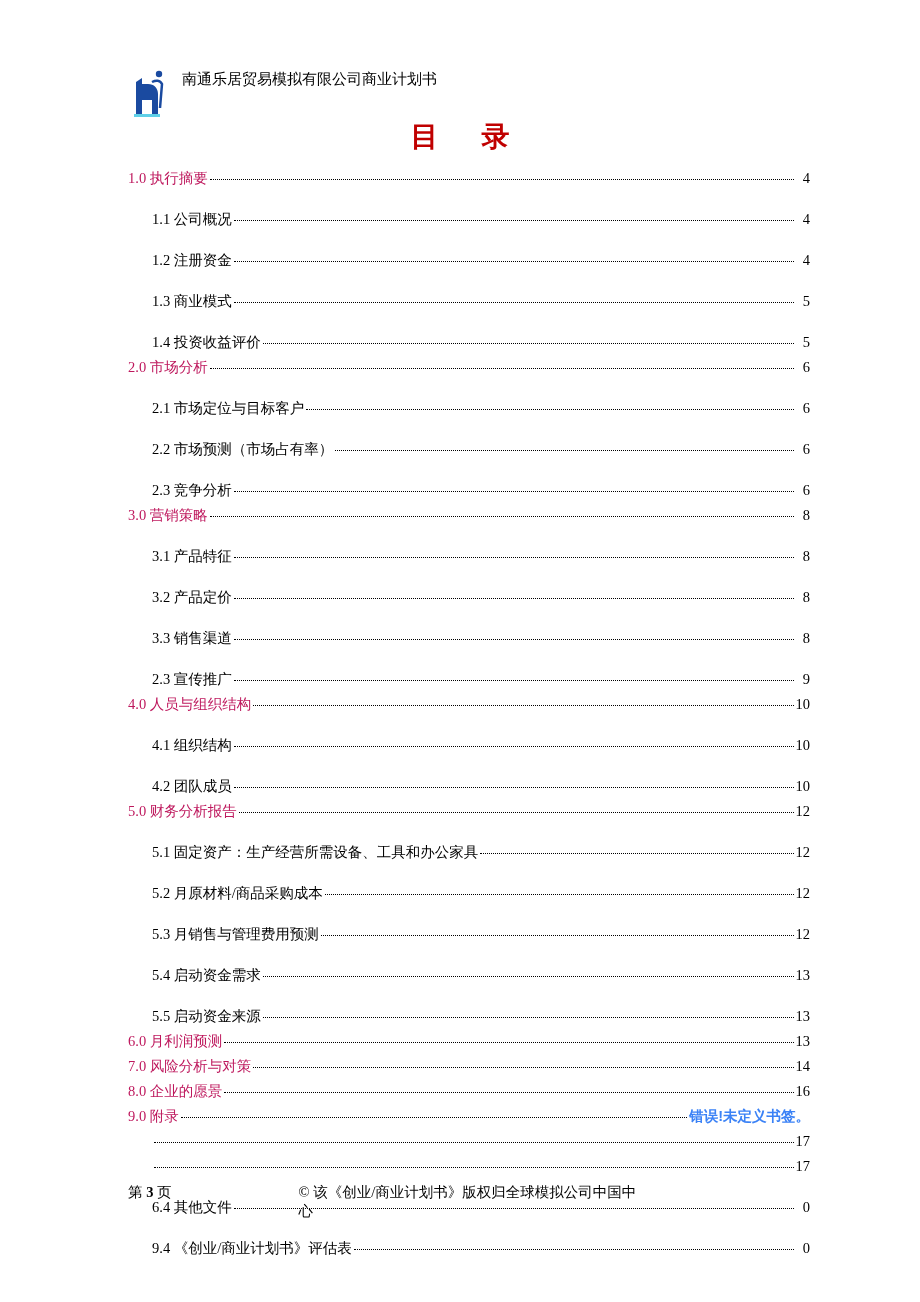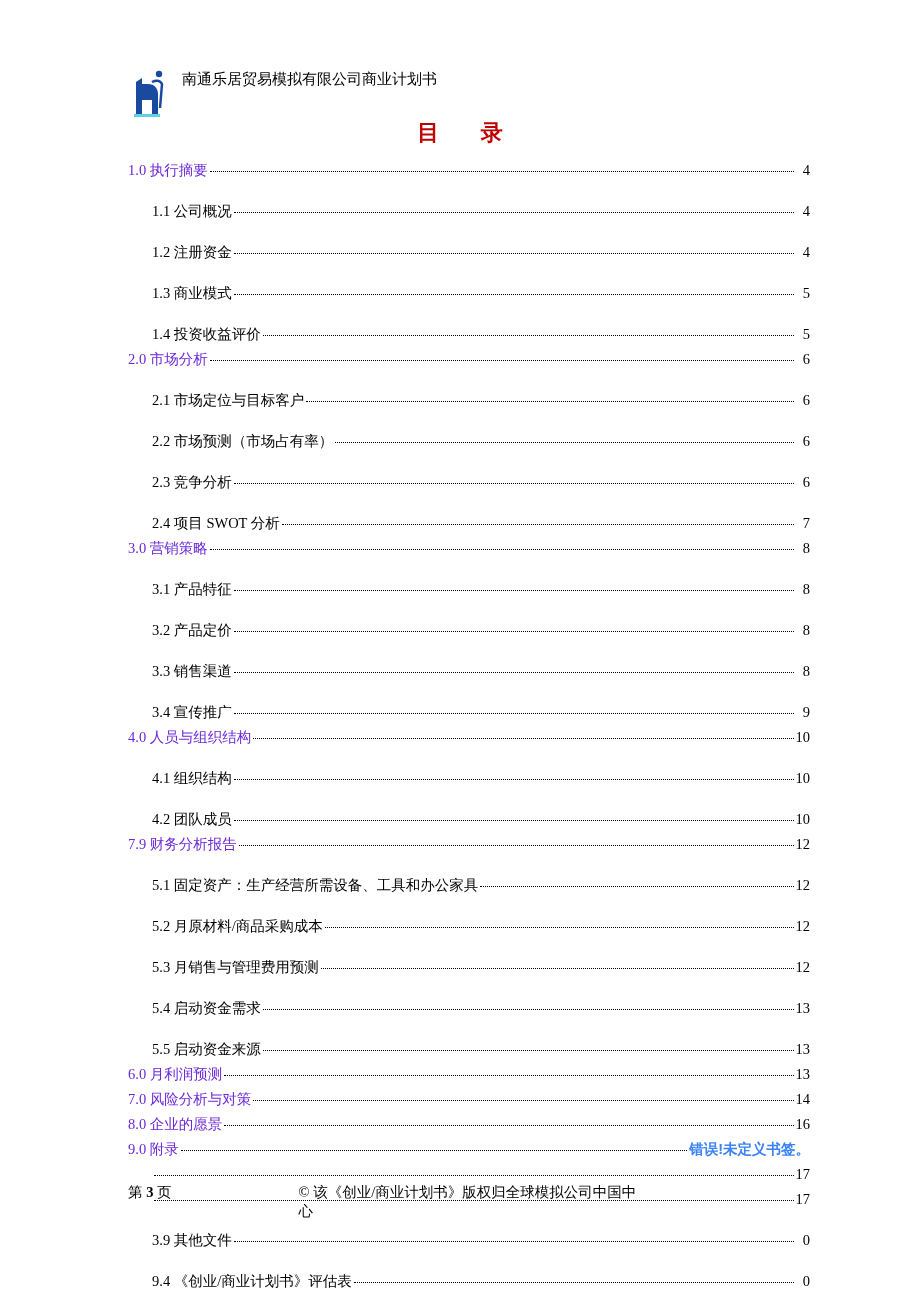--- a/index.html
+++ b/index.html
@@ -27,36 +27,36 @@
       height: 48px;
       position: relative;
     }
     .logo svg { width: 100%; height: 100%; }
     .header-title {
       font-size: 15px;
       padding-bottom: 2px;
     }
     .toc-title {
       text-align: center;
-      font-size: 22px;
+      font-size: 28px;
       color: #c00000;
       font-weight: bold;
       letter-spacing: 18px;
       margin-bottom: 10px;
       font-family: "SimSun", serif;
     }
     .toc { }
     .toc-row {
       display: flex;
       align-items: baseline;
       line-height: 25px;
       font-size: 14.5px;
       white-space: nowrap;
     }
-    .toc-row.level-1 .label { color: #6d28d9; }
+    .toc-row.level-1 .label { color: #be185d; }
     .toc-row.level-2 { padding-left: 24px; }
     .toc-row.level-2 .label { color: #000; margin-top: 16px; }
     .label { flex-shrink: 0; }
     .leader {
       flex: 1;
       overflow: hidden;
       border-bottom: 1.5px dotted #000;
       margin: 0 2px 4px 2px;
       position: relative;
       top: -3px;
@@ -145,25 +145,20 @@
       <div class="toc-row level-2">
         <span class="label">2.2 市场预测（市场占有率）</span>
         <span class="leader"></span>
         <span class="pg">6</span>
       </div>
       <div class="toc-row level-2">
         <span class="label">2.3 竞争分析</span>
         <span class="leader"></span>
         <span class="pg">6</span>
       </div>
-      <div class="toc-row level-2">
-        <span class="label">2.4 项目 SWOT 分析</span>
-        <span class="leader"></span>
-        <span class="pg">7</span>
-      </div>
       <div class="toc-row level-1">
         <span class="label">3.0  营销策略</span>
         <span class="leader"></span>
         <span class="pg">8</span>
       </div>
       <div class="toc-row level-2">
         <span class="label">3.1 产品特征</span>
         <span class="leader"></span>
         <span class="pg">8</span>
       </div>
@@ -171,41 +166,41 @@
         <span class="label">3.2 产品定价</span>
         <span class="leader"></span>
         <span class="pg">8</span>
       </div>
       <div class="toc-row level-2">
         <span class="label">3.3  销售渠道</span>
         <span class="leader"></span>
         <span class="pg">8</span>
       </div>
       <div class="toc-row level-2">
-        <span class="label">3.4 宣传推广</span>
+        <span class="label">2.3 宣传推广</span>
         <span class="leader"></span>
         <span class="pg">9</span>
       </div>
       <div class="toc-row level-1">
         <span class="label">4.0  人员与组织结构</span>
         <span class="leader"></span>
         <span class="pg">10</span>
       </div>
       <div class="toc-row level-2">
         <span class="label">4.1 组织结构</span>
         <span class="leader"></span>
         <span class="pg">10</span>
       </div>
       <div class="toc-row level-2">
         <span class="label">4.2 团队成员</span>
         <span class="leader"></span>
         <span class="pg">10</span>
       </div>
       <div class="toc-row level-1">
-        <span class="label">7.9 财务分析报告</span>
+        <span class="label">5.0 财务分析报告</span>
         <span class="leader"></span>
         <span class="pg">12</span>
       </div>
       <div class="toc-row level-2">
         <span class="label">5.1 固定资产：生产经营所需设备、工具和办公家具</span>
         <span class="leader"></span>
         <span class="pg">12</span>
       </div>
       <div class="toc-row level-2">
         <span class="label">5.2 月原材料/商品采购成本</span>
@@ -249,21 +244,21 @@
       </div>
       <div class="toc-row level-2">
         <span class="leader"></span>
         <span class="pg">17</span>
       </div>
       <div class="toc-row level-2">
         <span class="leader"></span>
         <span class="pg">17</span>
       </div>
       <div class="toc-row level-2">
-        <span class="label">3.9 其他文件</span>
+        <span class="label">6.4 其他文件</span>
         <span class="leader"></span>
         <span class="pg">0</span>
       </div>
       <div class="toc-row level-2">
         <span class="label">9.4 《创业/商业计划书》评估表</span>
         <span class="leader"></span>
         <span class="pg">0</span>
       </div>
     </div>
 

